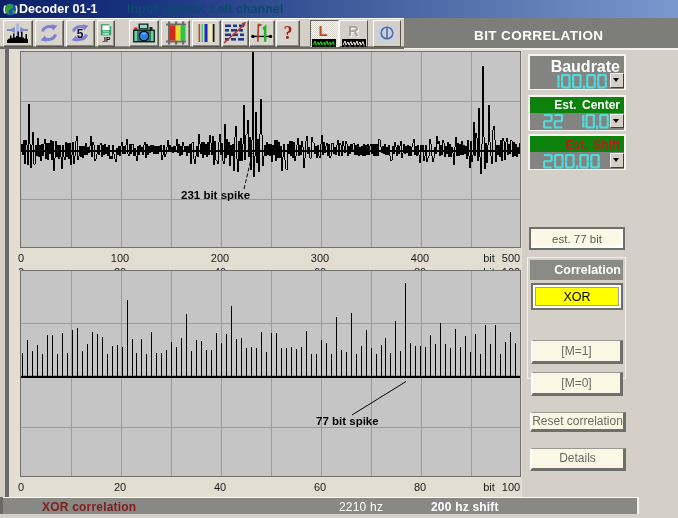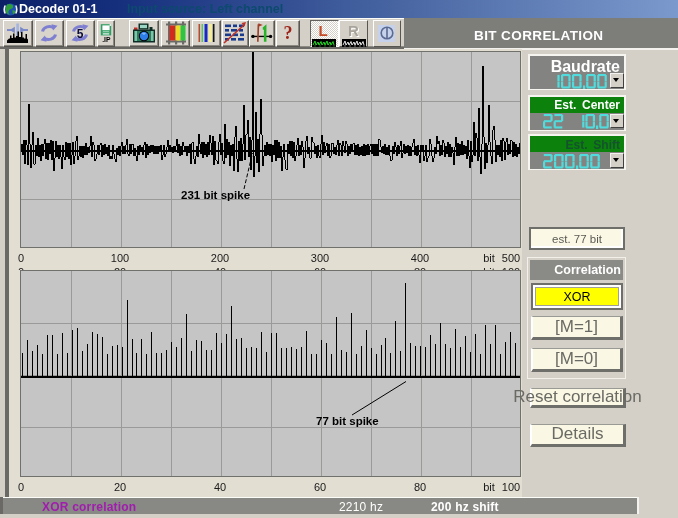--- a/index.html
+++ b/index.html
@@ -7,21 +7,21 @@
 .abs { position:absolute; }
 .lbl { position:absolute; white-space:nowrap; }
 .tbtn { position:absolute; top:20px; height:26.5px; background:#d8d4cc;
   border-top:1.2px solid #ffffff; border-left:1.2px solid #ffffff;
   border-right:1.2px solid #585650; border-bottom:1.2px solid #585650;
   box-shadow: inset -1px -1px 0 #8a8880; display:flex; align-items:center; justify-content:center; }
 .seg { fill:#50dcdc; }
 .xlab span { position:absolute; transform:translateX(-50%); font-size:11px; color:#1a1a1a; top:0; }
 .btnc { position:absolute; background:#faf7e4; border-top:1.2px solid #9a9a94;
   border-left:2px solid #ffffff; border-right:3px solid #6e6e6a; border-bottom:3px solid #6e6e6a;
-  color:#6a6a64; display:flex; align-items:center; justify-content:center; font-size:17px; white-space:nowrap; }
+  color:#6a6a64; display:flex; align-items:center; justify-content:center; font-size:12px; white-space:nowrap;margin-top:24px; }
 .ddb { position:absolute; width:14px; height:14.5px; background:#d4d0c8;
   border-top:1.5px solid #f4f2ee; border-left:1.5px solid #f4f2ee;
   border-right:1.5px solid #404040; border-bottom:1.5px solid #404040; }
 .ddb:after { content:""; position:absolute; left:2.2px; top:4.2px; border:3.6px solid transparent; border-top:4.4px solid #000; }
 </style></head><body>
 
 <div class="abs" style="left:0;top:0;width:678px;height:17.5px;background:linear-gradient(to right,#0c2066,#16307e 18%,#44619f 55%,#7b99cc 100%)"></div>
 <svg class="abs" style="left:3px;top:1.5px" width="15" height="15" viewBox="0 0 15 15">
  <circle cx="7.5" cy="7.5" r="6" fill="#2050b4"></circle>
  <path d="M4,2.5 Q7,1.5 9.5,3 Q11,5 9,6.5 Q6,7 5.5,9.5 Q5,11.5 7,13 Q4,12.5 2.5,10 Q2,6 4,2.5Z" fill="#2e9e38"></path>
@@ -268,21 +268,21 @@
     <span style="left:120px">20</span>
     <span style="left:220px">40</span>
     <span style="left:320px">60</span>
     <span style="left:420px">80</span>
     <span style="left:489px">bit</span>
     <span style="left:511px">100</span>
   </div>
 <div class="abs" style="left:0;top:497px;width:638px;height:17px;background:#888884;border-top:1.5px solid #fcfcf8"></div>
 <div class="abs" style="left:0;top:497px;width:2.5px;height:17px;background:#6b6965"></div>
 <div class="abs" style="left:637px;top:497px;width:1.5px;height:17px;background:#f4f2ee"></div>
-<div class="lbl" style="left:42px;top:500px;color:#a21caf;font-size:12px;font-weight:bold;letter-spacing:0.2px">XOR correlation</div>
+<div class="lbl" style="left:42px;top:500px;color:#7f1d1d;font-size:12px;font-weight:bold;letter-spacing:0.2px">XOR correlation</div>
 <div class="lbl" style="left:339px;top:500px;color:#fff;font-size:12px;font-weight:normal;letter-spacing:0.2px">2210 hz</div>
 <div class="lbl" style="left:431px;top:500px;color:#fff;font-size:12px;font-weight:bold;letter-spacing:0.2px">200 hz shift</div>
 <div class="abs" style="left:528px;top:54px;width:98px;height:36px;background:#f6f5ef"></div>
 <div class="abs" style="left:530px;top:56px;width:94px;height:16px;background:#838381"></div>
 <div class="lbl" style="left:620px;top:57.5px;transform:translateX(-100%);color:#fff;font-size:16px;font-weight:bold">Baudrate</div>
 <div class="abs" style="left:530px;top:72px;width:94px;height:17px;background:#838381"></div>
 <svg class="abs" style="left:549.5px;top:73.5px" width="58" height="16" viewBox="0 0 58 16">
     <g class="seg">
       <rect x="7.4" y="0.9" width="2.2" height="6.1"></rect>
       <rect x="7.4" y="7.4" width="2.2" height="6.2"></rect>
@@ -343,21 +343,21 @@
       <rect x="63.6" y="0.9" width="2.2" height="6.1"></rect>
       <rect x="63.6" y="7.4" width="2.2" height="6.2"></rect>
       <rect x="57.0" y="12.4" width="7.9" height="2.1"></rect>
       <rect x="56.2" y="7.4" width="2.2" height="6.2"></rect>
       <rect x="56.2" y="0.9" width="2.2" height="6.1"></rect>
     </g>
   </svg>
 <div class="ddb" style="left:610px;top:113.5px"></div>
 <div class="abs" style="left:528px;top:134px;width:98px;height:36px;background:#f6f5ef"></div>
 <div class="abs" style="left:530px;top:136px;width:94px;height:16px;background:#0c820c"></div>
-<div class="lbl" style="left:620px;top:137.5px;transform:translateX(-100%);color:#14532d;font-size:12px;font-weight:bold">Est.&nbsp; Shift</div>
+<div class="lbl" style="left:620px;top:137.5px;transform:translateX(-100%);color:#b91c1c;font-size:12px;font-weight:bold">Est.&nbsp; Shift</div>
 <div class="abs" style="left:530px;top:152px;width:94px;height:17px;background:#838381"></div>
 <svg class="abs" style="left:542.5px;top:153.5px" width="58" height="16" viewBox="0 0 58 16">
     <g class="seg">
       <rect x="0.8" y="0.0" width="7.9" height="2.1"></rect>
       <rect x="7.4" y="0.9" width="2.2" height="6.1"></rect>
       <rect x="0.9" y="6.2" width="7.7" height="2.0"></rect>
       <rect x="0.0" y="7.4" width="2.2" height="6.2"></rect>
       <rect x="0.8" y="12.4" width="7.9" height="2.1"></rect>
       <rect x="11.8" y="0.0" width="7.9" height="2.1"></rect>
       <rect x="18.4" y="0.9" width="2.2" height="6.1"></rect>

